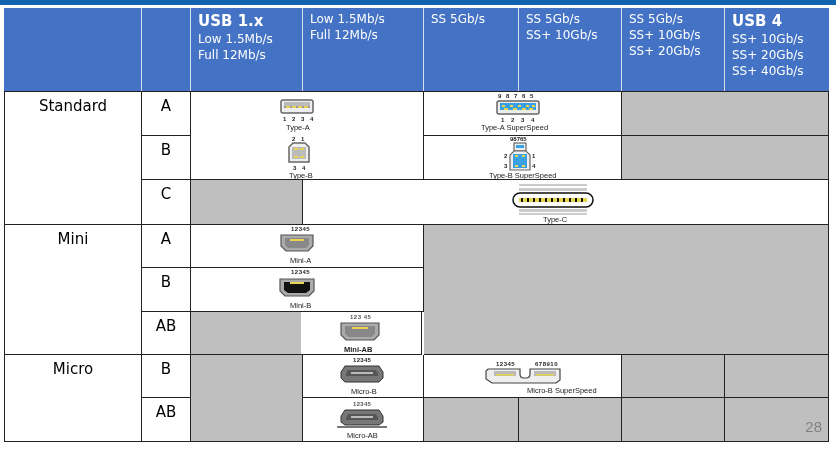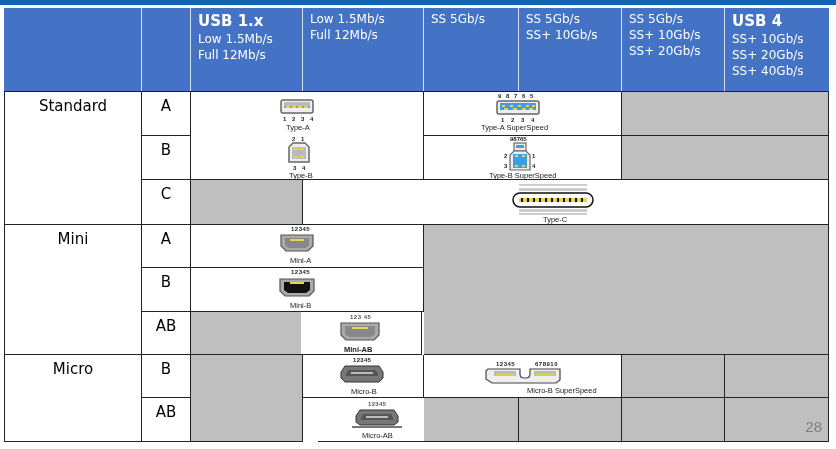--- a/index.html
+++ b/index.html
@@ -212,21 +212,21 @@
     <rect x="10" y="3" width="22" height="5" fill="#bbb"></rect>
     <rect x="50" y="3" width="22" height="5" fill="#bbb"></rect>
     <rect x="12" y="6" width="18" height="1.5" fill="#e8d44d"></rect>
     <rect x="52" y="6" width="18" height="1.5" fill="#e8d44d"></rect>
   </svg>
   <span class="cap" style="left:63px;top:31px;margin-left:40px;">Micro-B SuperSpeed</span>
 </div>
 <div class="cell body grey" style="left:622px;top:355px;width:103px;height:43px;"></div>
 <div class="cell body grey" style="left:725px;top:355px;width:104px;height:43px;"></div>
 
-<div class="cell body" style="left:318px;top:398px;width:121px;height:44px;">
+<div class="cell body" style="left:303px;top:398px;width:121px;height:44px;">
   <span class="pins" style="left:50px;top:3px;letter-spacing:0.3px;color:#555;">12345</span>
   <svg class="conn" style="left:34px;top:10px;" width="50" height="22">
     <path d="M8 2 H42 L46 8 V14 L42 17 H8 L4 14 V8 Z" fill="#777" stroke="#333" stroke-width="1"></path>
     <path d="M11 6 H39 L41 10 V12 H9 V10 Z" fill="#555"></path>
     <rect x="14" y="8" width="22" height="2" fill="#bbb"></rect>
     <rect x="0" y="18" width="50" height="2" fill="#777"></rect>
   </svg>
   <span class="cap" style="left:44px;top:33px;">Micro-AB</span>
 </div>
 <div class="cell body grey" style="left:424px;top:398px;width:95px;height:44px;"></div>

